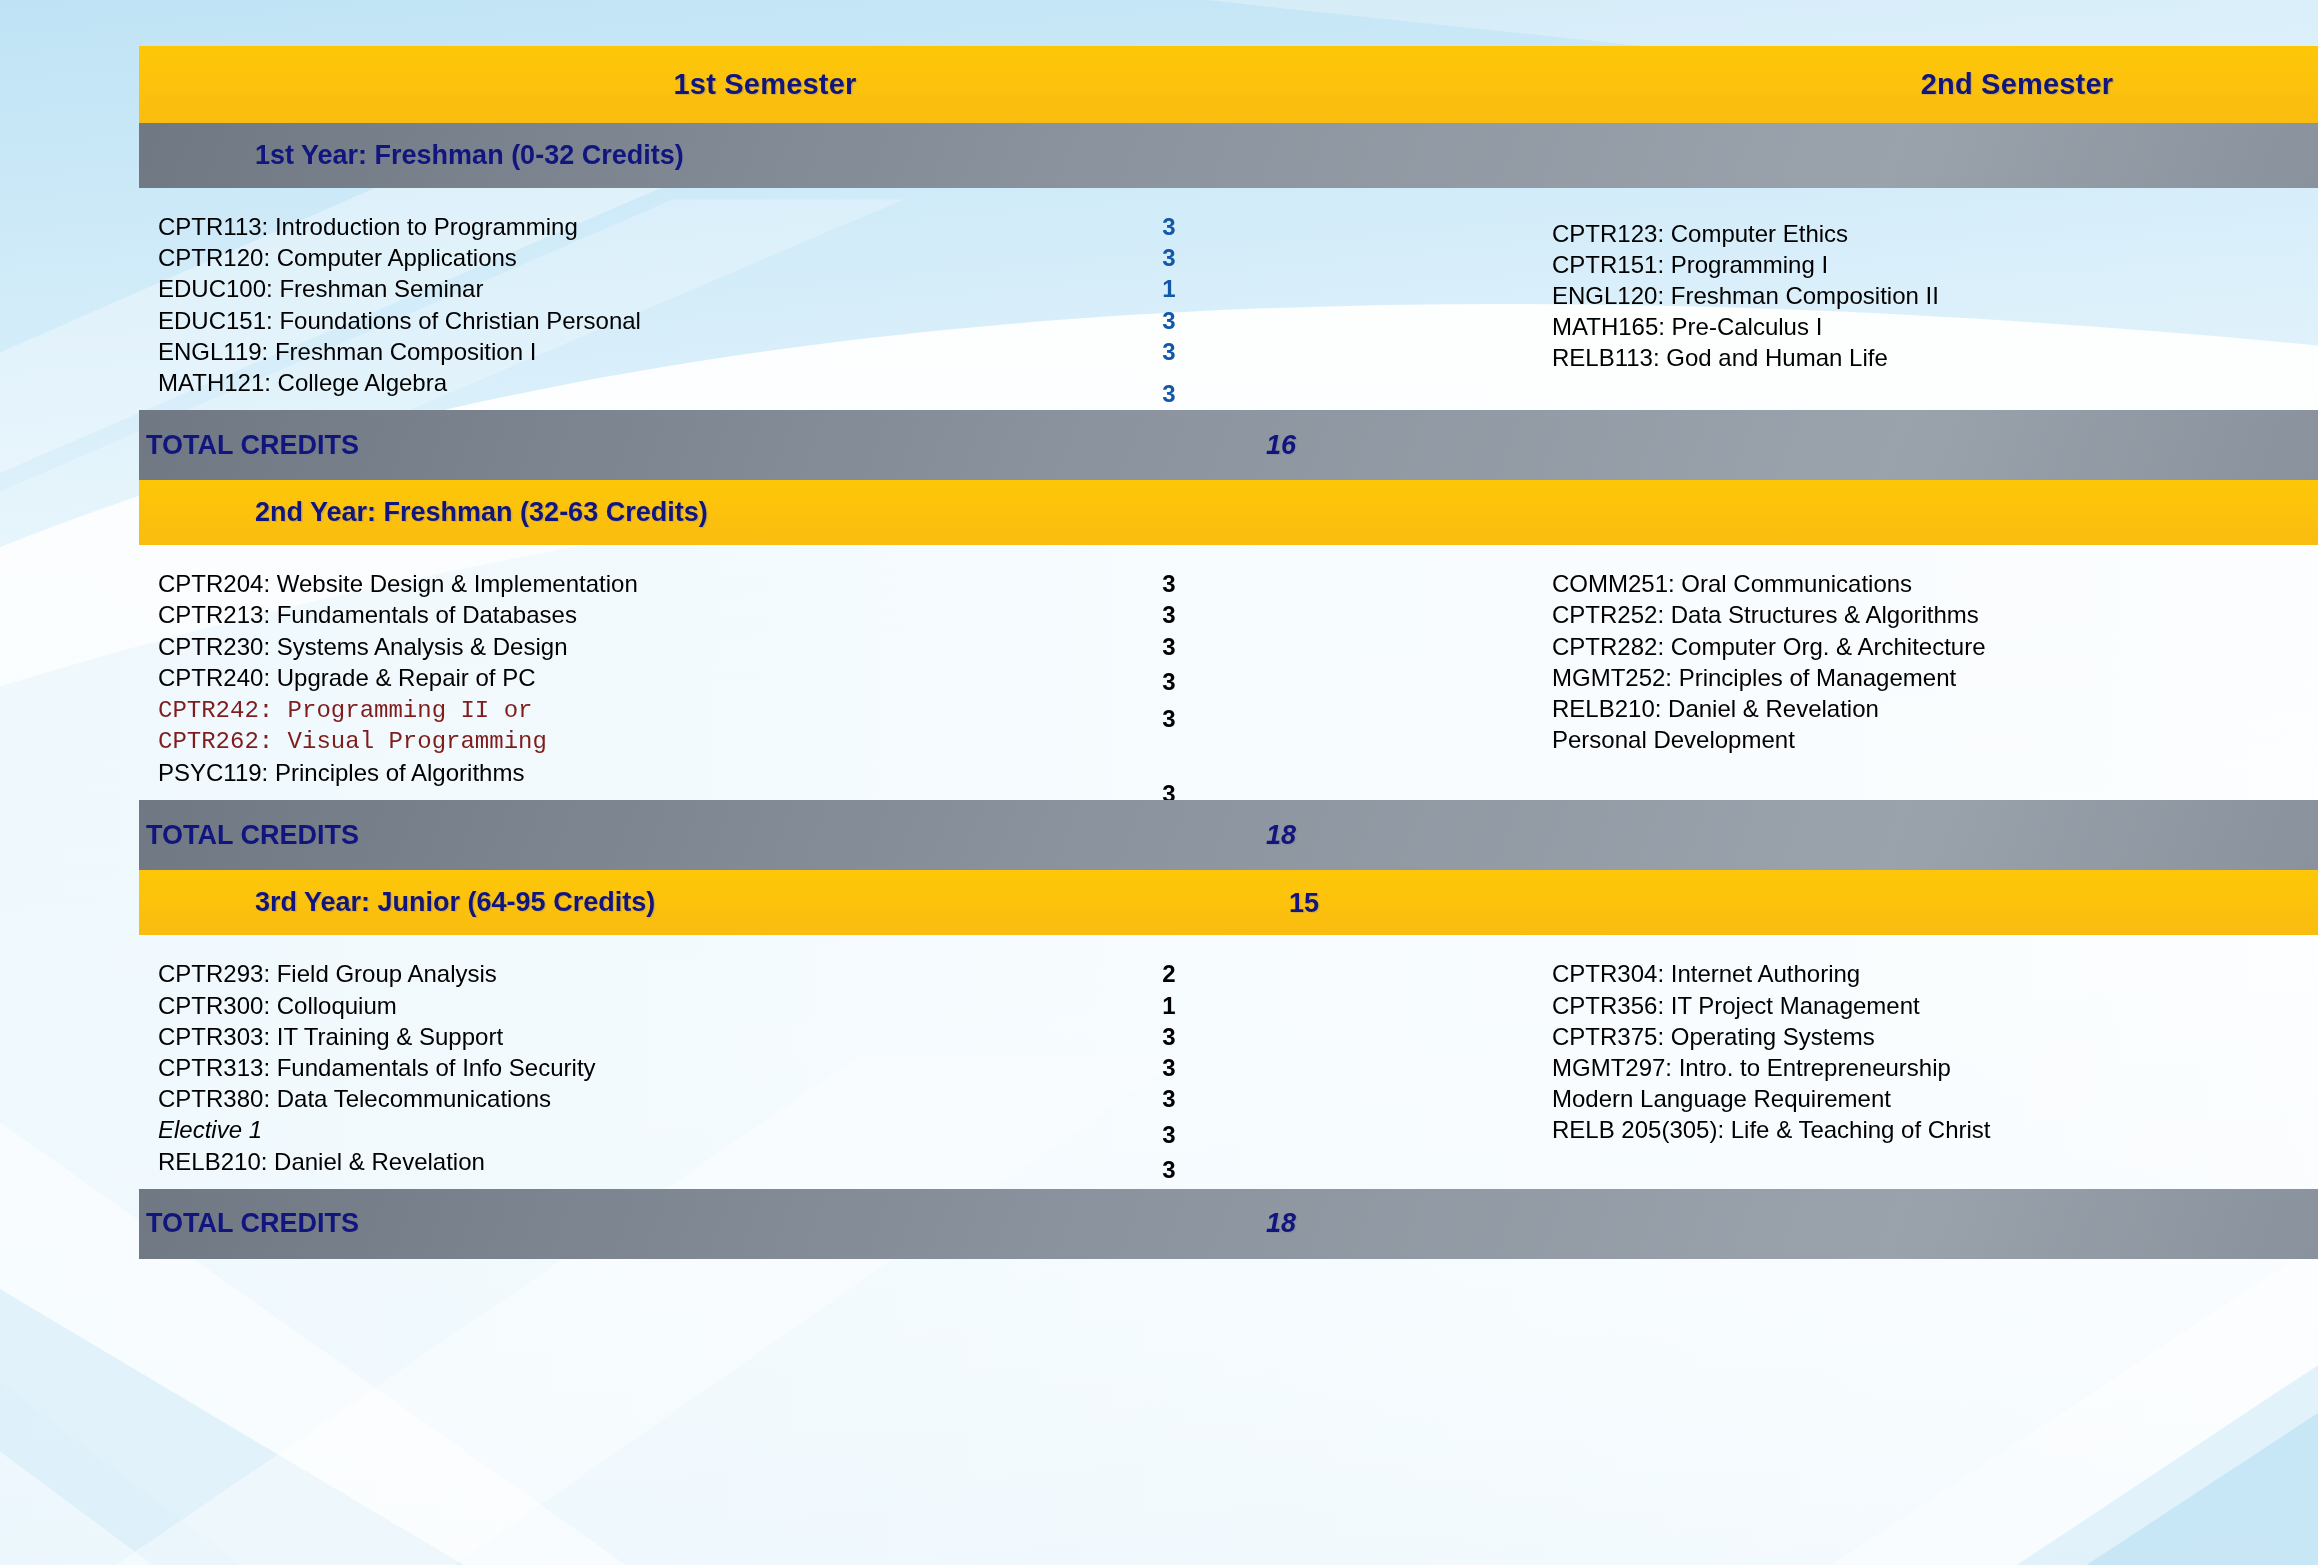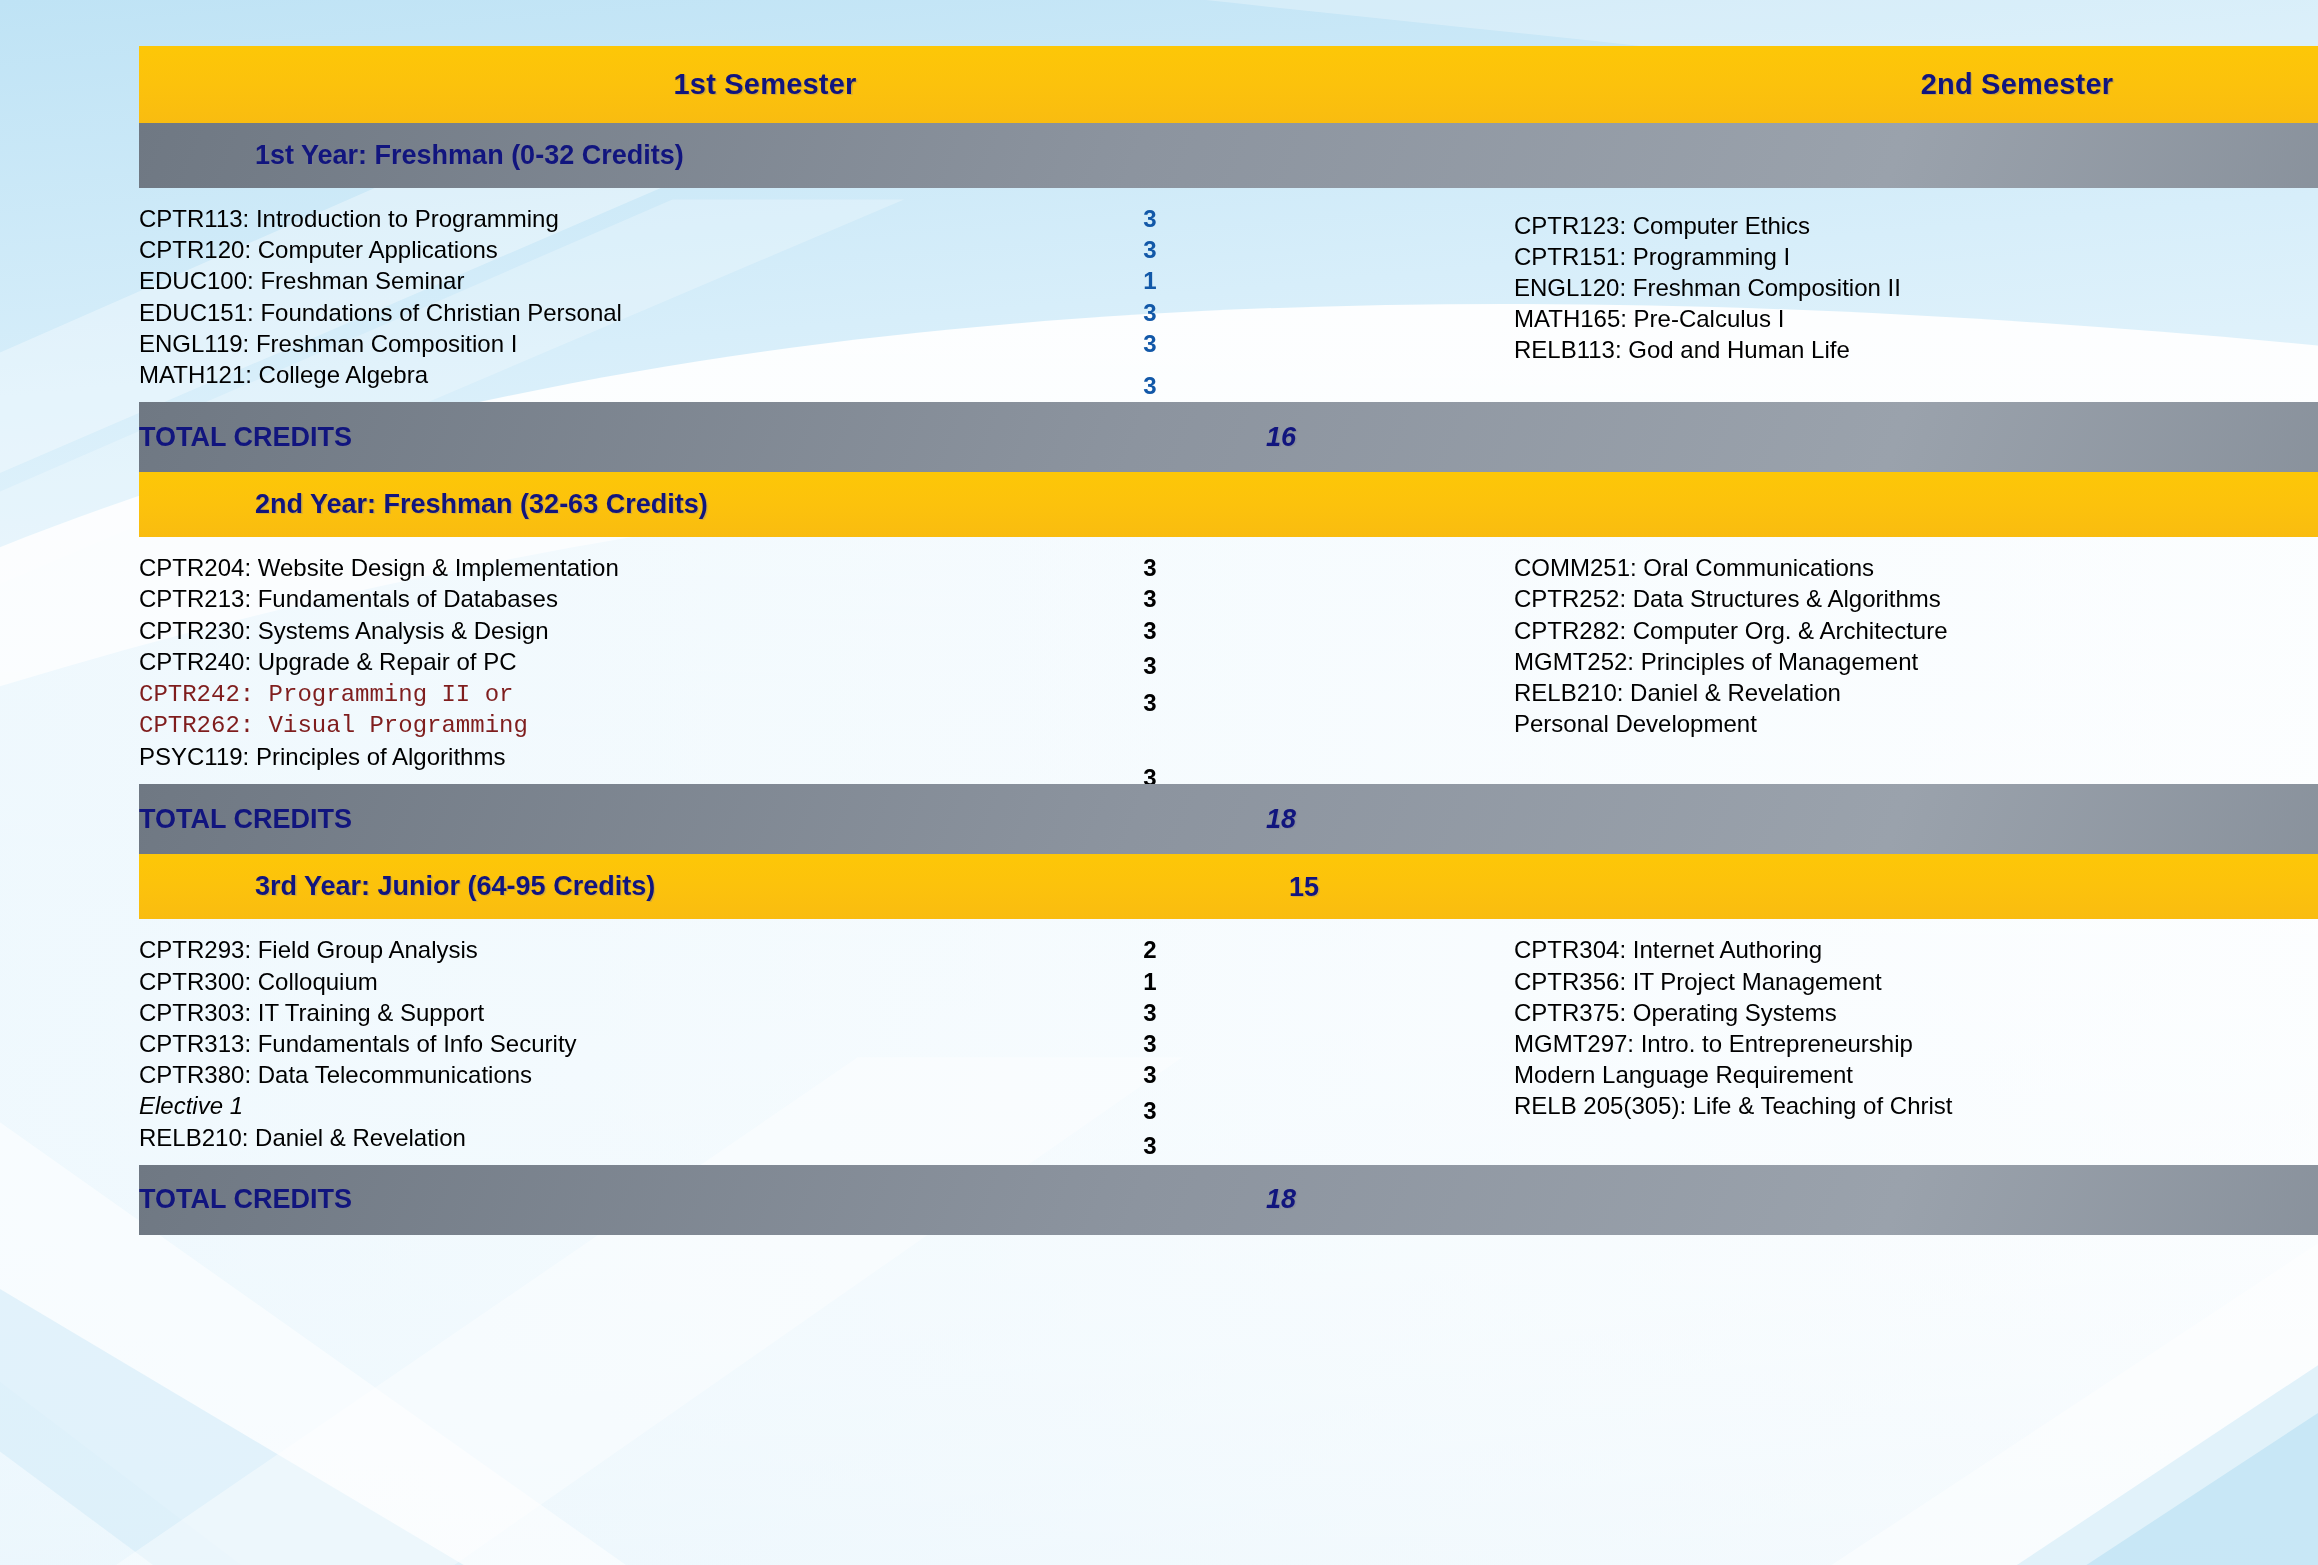--- a/index.html
+++ b/index.html
@@ -77,21 +77,22 @@
   .year-credit.left-num  { position: absolute; left: 1150px; top: 50%; transform: translateY(-50%); text-align: right; }
 
   
   .row-courses {
     display: flex;
     background: transparent;
   }
   .col {
     flex: 0 0 50%;
     position: relative;
-    padding: 15px 0 12px 0;
+    padding: 23px 0 12px 0;
+    margin-left: 19px;
   }
   .col-right { padding-left: 0; }
 
   .course {
     display: flex;
     align-items: baseline;
     font-size: 24px;
     line-height: 1.30;
     color: #000000;
     white-space: nowrap;
@@ -126,21 +127,21 @@
     text-shadow: 1.4px 1.4px 0 rgba(120,120,140,.30);
   }
   .total-value {
     position: absolute;
     font-size: 27px;
     font-weight: bold;
     color: #11157e;
     text-shadow: 1.4px 1.4px 0 rgba(120,120,140,.30);
     font-style: italic;
   }
-  .total-half.left  .total-label { }
+  .total-half.left  .total-label { padding-left: 7px; }
   .total-half.left  .total-value { left: 1127px; }
   .total-half.right .total-label { padding-left: 1046px; }
 </style>
 </head>
 <body>
 
 <svg id="bg-waves" viewBox="0 0 6000 3375" preserveAspectRatio="none">
   <defs>
     <linearGradient id="gWaveA" x1="0" y1="0" x2="0" y2="1">
       <stop offset="0%" stop-color="#ffffff" stop-opacity="0.95"></stop>

